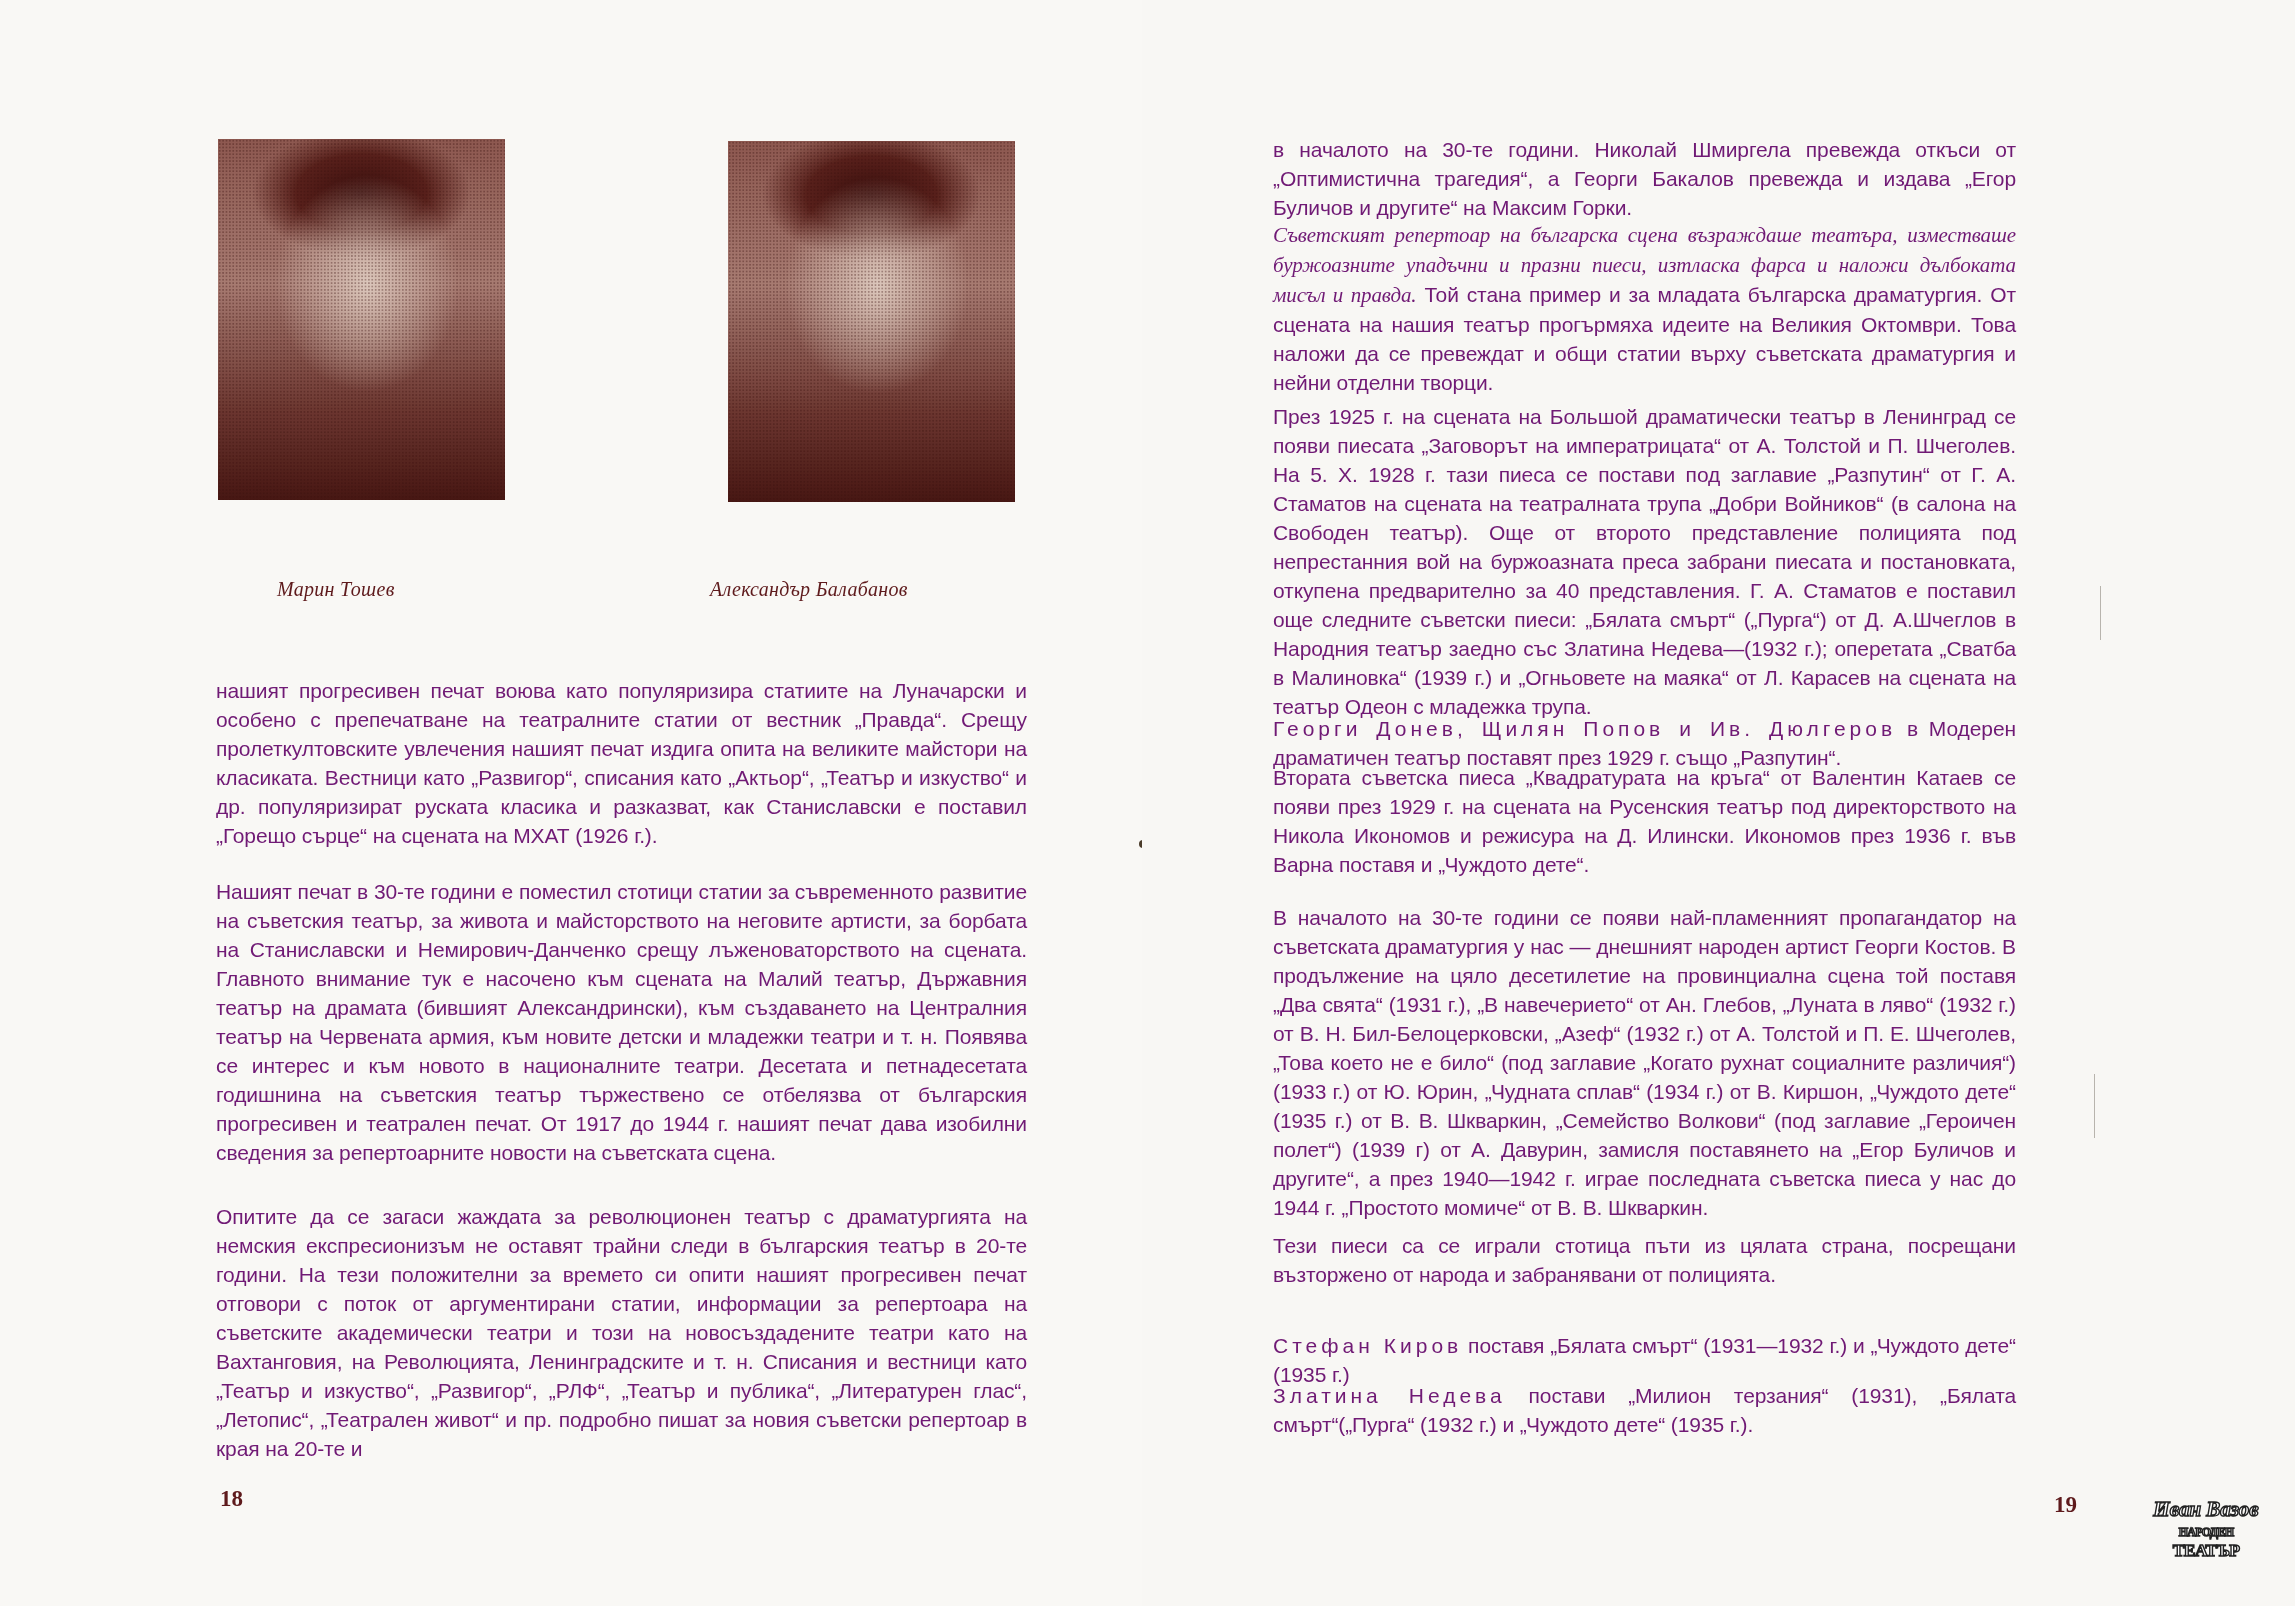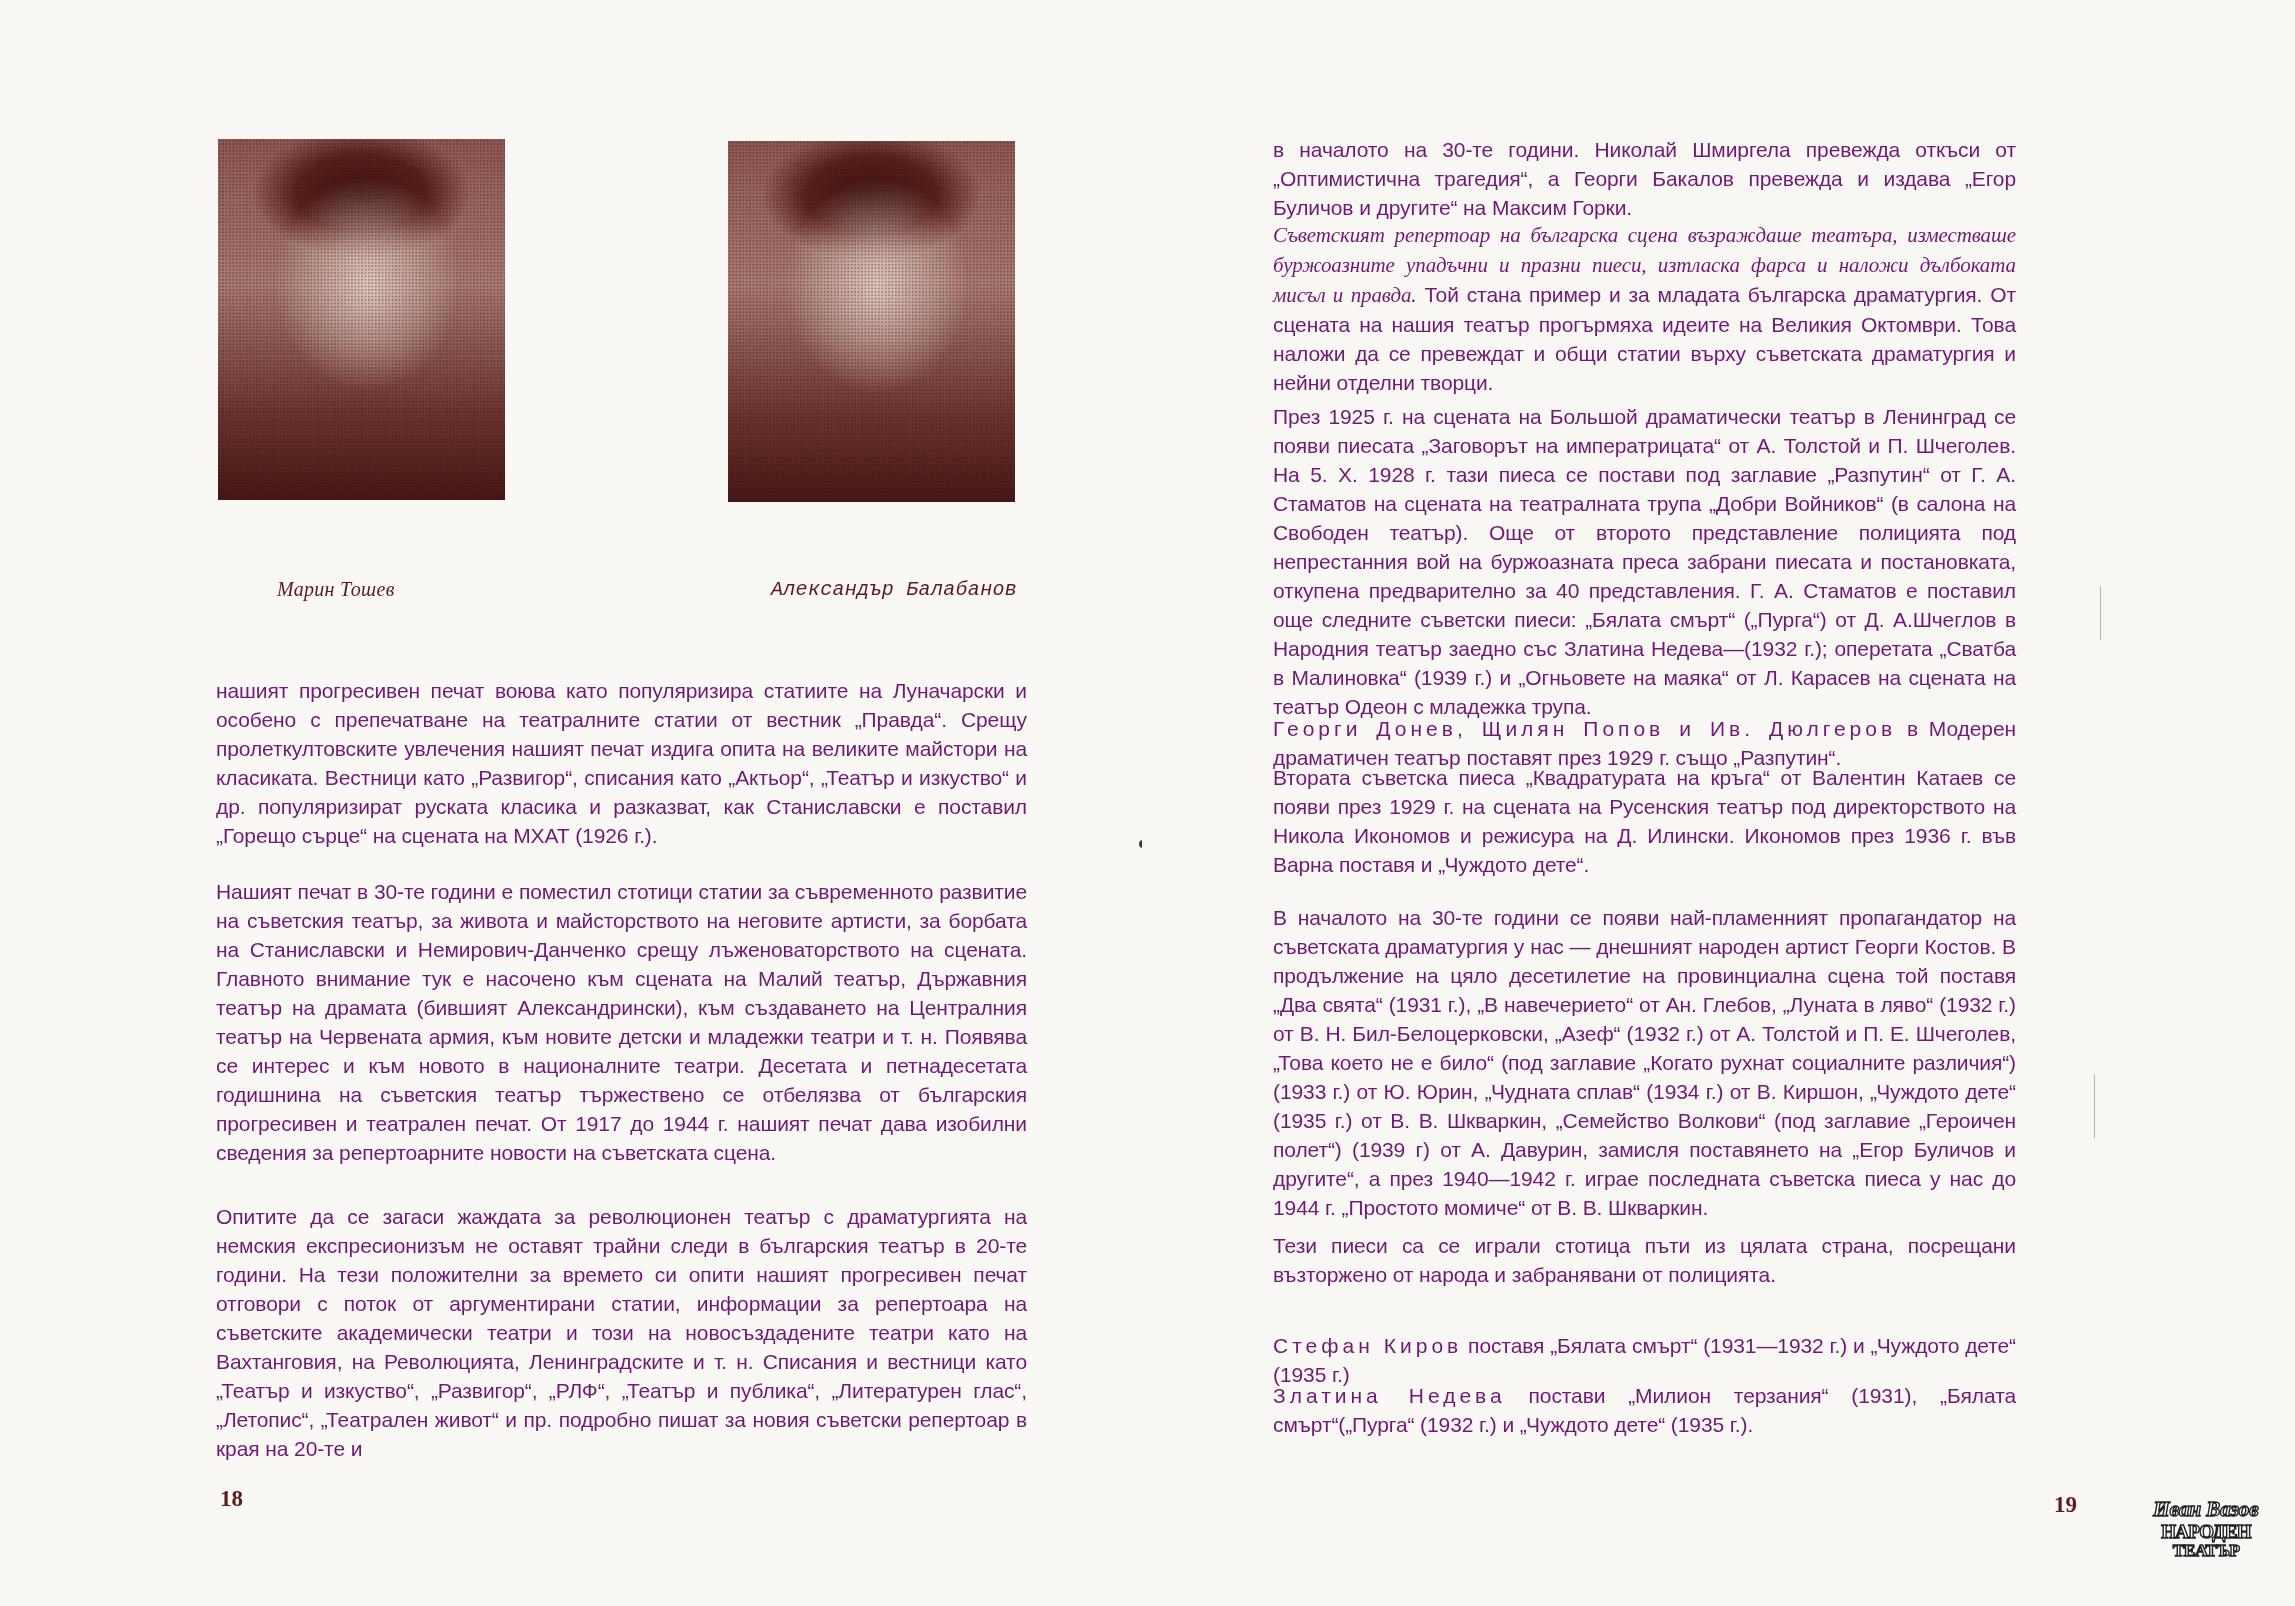--- a/index.html
+++ b/index.html
@@ -35,21 +35,21 @@
     background-image: radial-gradient(rgba(60,20,18,0.35) 0.7px, transparent 0.9px);
     background-size: 3.4px 3.4px;
   }
   .photo-1 { left: 218px; top: 139px; }
   .photo-2 { left: 728px; top: 141px; }
   .caption {
     position: absolute; font-family: "Liberation Serif", "DejaVu Serif", serif;
     font-style: italic; font-size: 20px; color: #5e1a1c; letter-spacing: 0.3px;
   }
   .caption-1 { left: 277px; top: 578px; }
-  .caption-2 { left: 771px; top: 578px; font-family: Liberation Mono, monospace; }
+  .caption-2 { left: 710px; top: 578px; }
   .text-block {
     position: absolute; font-size: 21px; line-height: 29px; text-align: justify;
     color: #701a75; letter-spacing: -0.1px;
   }
   .text-block p { margin: 0; }
   .l1 { left: 216px; top: 676px; width: 811px; }
   .l2 { left: 216px; top: 877px; width: 811px; }
   .l3 { left: 216px; top: 1202px; width: 811px; }
   .r-col { left: 1273px; width: 743px; }
   .r1 { top: 135px; }
@@ -74,21 +74,21 @@
     position: absolute; left: 2152px; top: 1496px; width: 108px; height: 74px;
     text-align: center; color: #fff;
   }
   .logo-script {
     font-family: "Liberation Serif", "DejaVu Serif", serif; font-style: italic;
     font-size: 21px; line-height: 26px; color: #fff;
     -webkit-text-stroke: 1.4px #222; font-weight: bold;
   }
   .logo-line {
     font-family: "Liberation Serif", "DejaVu Serif", serif; font-weight: bold;
-    font-size: 19px; line-height: 20px; color: #fff; -webkit-text-stroke: 1.4px #222;
+    font-size: 12px; line-height: 20px; color: #fff; -webkit-text-stroke: 1.4px #222;
     letter-spacing: -0.7px;
   }
   .logo-line.small { font-size: 17.6px; line-height: 17.6px; }
   .pencil-mark {
     position: absolute; width: 1.4px; background: #b8b4ad;
   }
 </style>
 </head>
 <body>
 

